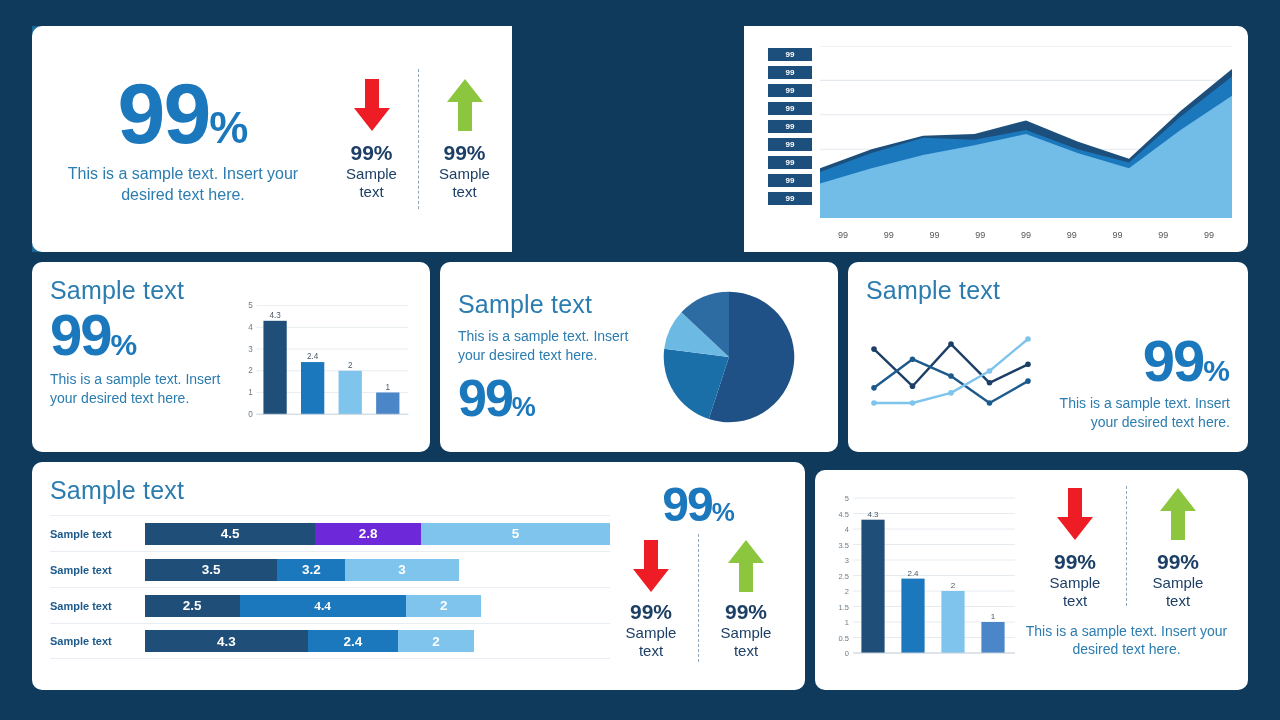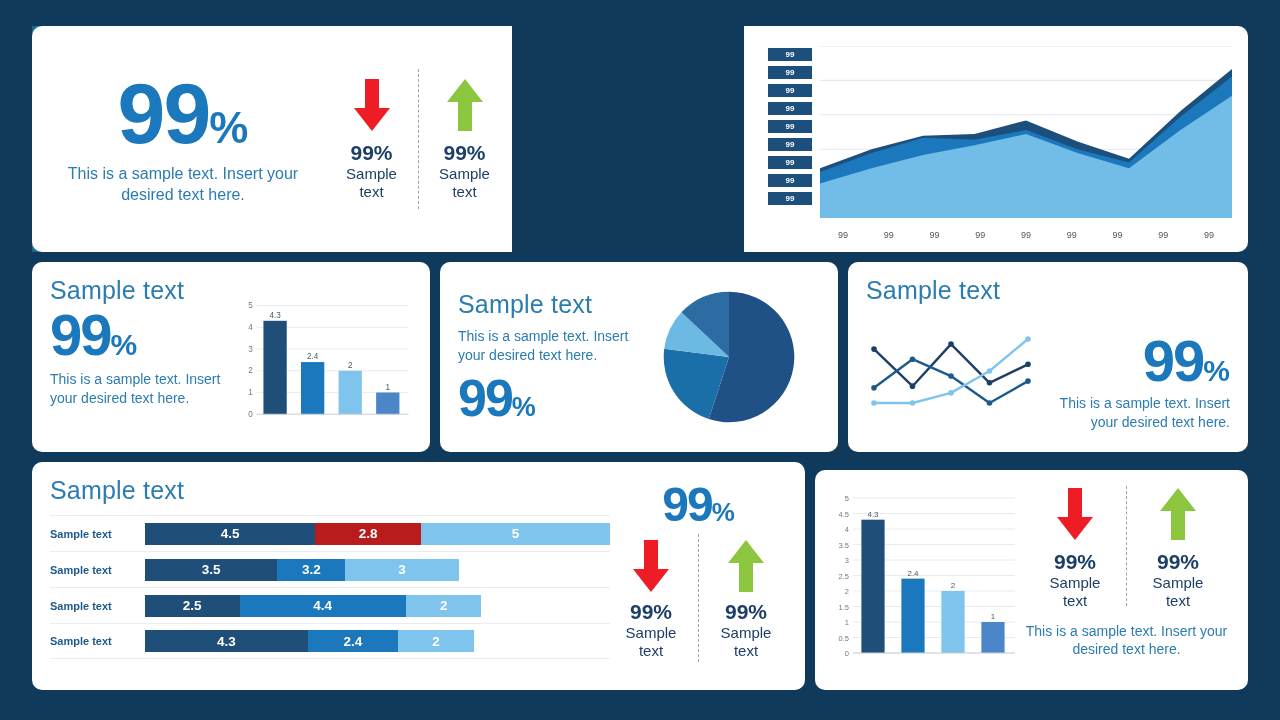--- a/index.html
+++ b/index.html
@@ -308,39 +308,39 @@
 
   <div class="card" id="card-stack">
     <div class="stack-flex">
       <div class="stack-left">
         <div class="hdr">Sample text</div>
         <div class="rows" id="stack-rows">
             <div class="srow">
               <div class="rlbl">Sample text</div>
               <div class="rbar">
                 <div class="seg" style="background: rgb(31, 78, 121); width: 36.5854%;">4.5</div>
-                <div class="seg" style="background: #b91c1c; width: 22.7642%; text-align: center;">2.8</div>
+                <div class="seg" style="background: #6d28d9; width: 22.7642%; text-align: center;">2.8</div>
                 <div class="seg" style="background: rgb(126, 196, 236); width: 40.6504%;">5</div>
                 <div style="flex: 1 1 0%;"></div>
               </div>
             </div>
             <div class="srow">
               <div class="rlbl">Sample text</div>
               <div class="rbar">
                 <div class="seg" style="background: rgb(31, 78, 121); width: 28.4553%;">3.5</div>
                 <div class="seg" style="background: rgb(27, 120, 188); width: 14.6341%;">3.2</div>
                 <div class="seg" style="background: rgb(126, 196, 236); width: 24.3902%;">3</div>
                 <div style="flex: 1 1 0%;"></div>
               </div>
             </div>
             <div class="srow">
               <div class="rlbl">Sample text</div>
               <div class="rbar">
                 <div class="seg" style="background: rgb(31, 78, 121); width: 20.3252%;">2.5</div>
-                <div class="seg" style="background: rgb(27, 120, 188); width: 35.7724%;">4.4</div>
+                <div class="seg" style="background: rgb(27, 120, 188); width: 35.7724%; font-family: Liberation Serif, serif;">4.4</div>
                 <div class="seg" style="background: rgb(126, 196, 236); width: 16.2602%;">2</div>
                 <div style="flex: 1 1 0%;"></div>
               </div>
             </div>
             <div class="srow">
               <div class="rlbl">Sample text</div>
               <div class="rbar">
                 <div class="seg" style="background: rgb(31, 78, 121); width: 34.9593%;">4.3</div>
                 <div class="seg" style="background: rgb(27, 120, 188); width: 19.5122%;">2.4</div>
                 <div class="seg" style="background: rgb(126, 196, 236); width: 16.2602%;">2</div>

